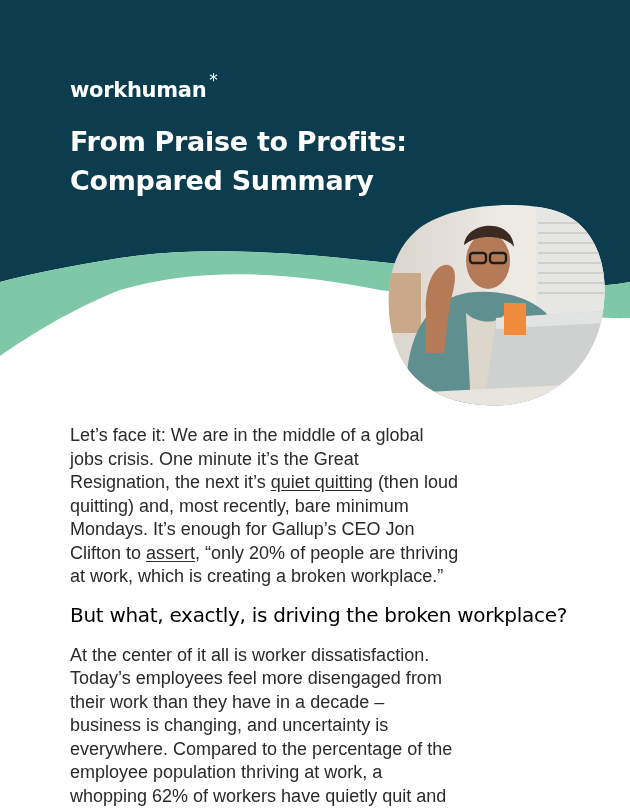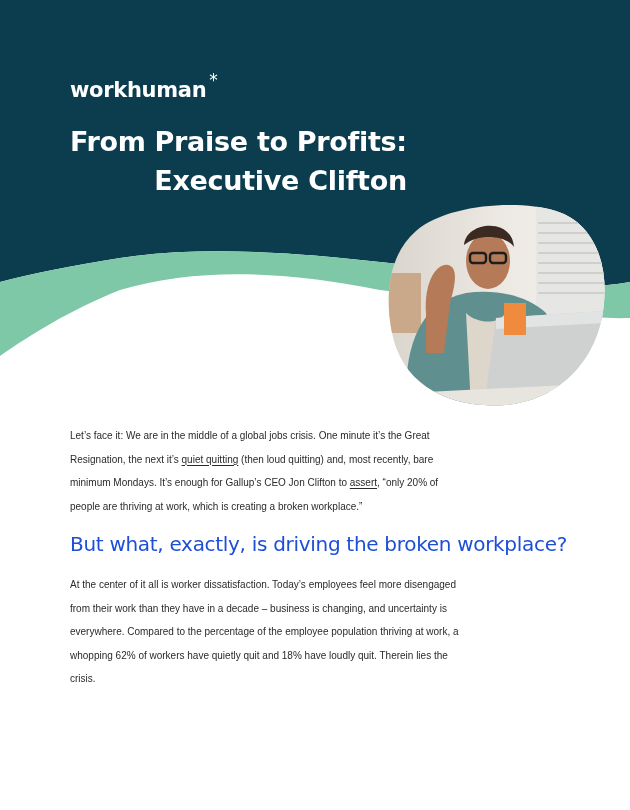--- a/index.html
+++ b/index.html
@@ -15,50 +15,50 @@
     position: absolute; left: 70px; top: 78px;
     color: #ffffff; font-family: "DejaVu Sans", sans-serif; font-weight: bold;
     font-size: 21px; letter-spacing: -0.3px;
   }
   .logo .star { position: absolute; right: -11px; top: -8px; font-size: 17px; font-weight: normal; }
   .title {
     position: absolute; left: 70px; top: 122px; margin: 0;
     color: #ffffff; font-family: "DejaVu Sans", sans-serif; font-weight: bold;
     font-size: 27px; line-height: 39px; letter-spacing: -0.3px;
   }
-  .title span { display: block; text-align: right; }
+  .title span { display: block; }
   .photo { position: absolute; left: 386px; top: 203px; width: 220px; height: 204px; }
   .content { position: absolute; left: 70px; top: 424px; width: 390px; }
   .para {
-    margin: 0; font-size: 10px; line-height: 23.5px; color: #2a2a2a;
+    margin: 0; font-size: 18px; line-height: 23.5px; color: #2a2a2a;
   }
   .para a { color: #2a2a2a; text-decoration: underline; text-underline-offset: 2px; }
   .heading {
     margin: 11px 0 14px 0; white-space: nowrap;
     font-family: "DejaVu Sans", sans-serif; font-weight: normal;
-    font-size: 20px; line-height: 30px; color: #1d4ed8; letter-spacing: -0.3px;
+    font-size: 20px; line-height: 30px; color: #000000; letter-spacing: -0.3px;
   }
 </style>
 </head>
 <body>
 
 <div class="hero">
   <svg class="bg" width="630" height="410" viewBox="0 0 630 410">
     <rect x="0" y="0" width="630" height="410" fill="#ffffff"></rect>
     <path d="M0,0 H630 V282 C560,296 470,270 380,262 C290,252 200,246 120,258 C70,266 30,274 0,282 Z" fill="#0b3d4f"></path>
     <path d="M0,282 C30,274 70,266 120,258 C200,246 290,252 380,262 C470,270 560,296 630,282 V318 C560,320 470,300 380,290 C290,272 200,266 120,290 C70,310 30,335 0,356 Z" fill="#7ec8a8"></path>
   </svg>
 
   <div class="logo">
     <span>workhuman</span><span class="star">*</span>
   </div>
 
   <h1 class="title">
     <span>From Praise to Profits:</span>
-    <span>Executive Clifton</span>
+    <span>Compared Summary</span>
   </h1>
 
   <svg class="photo" viewBox="0 0 220 204" aria-label="Man with glasses looking at laptop, holding pen">
     <defs>
       <clipPath id="blob">
         <path d="M30,28 C60,2 130,-4 170,8 C208,20 222,60 218,100 C214,150 180,196 120,202 C60,206 16,180 6,130 C-2,90 4,50 30,28 Z"></path>
       </clipPath>
       <linearGradient id="wall" x1="0" y1="0" x2="1" y2="0">
         <stop offset="0" stop-color="#d9d4cc"></stop>
         <stop offset="0.5" stop-color="#ece8e2"></stop>

